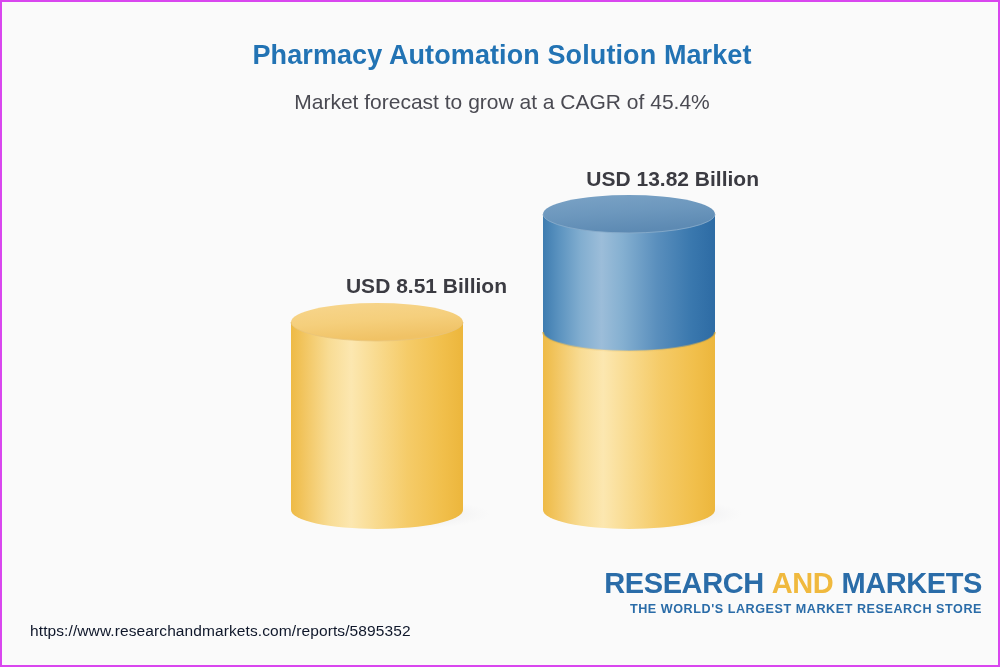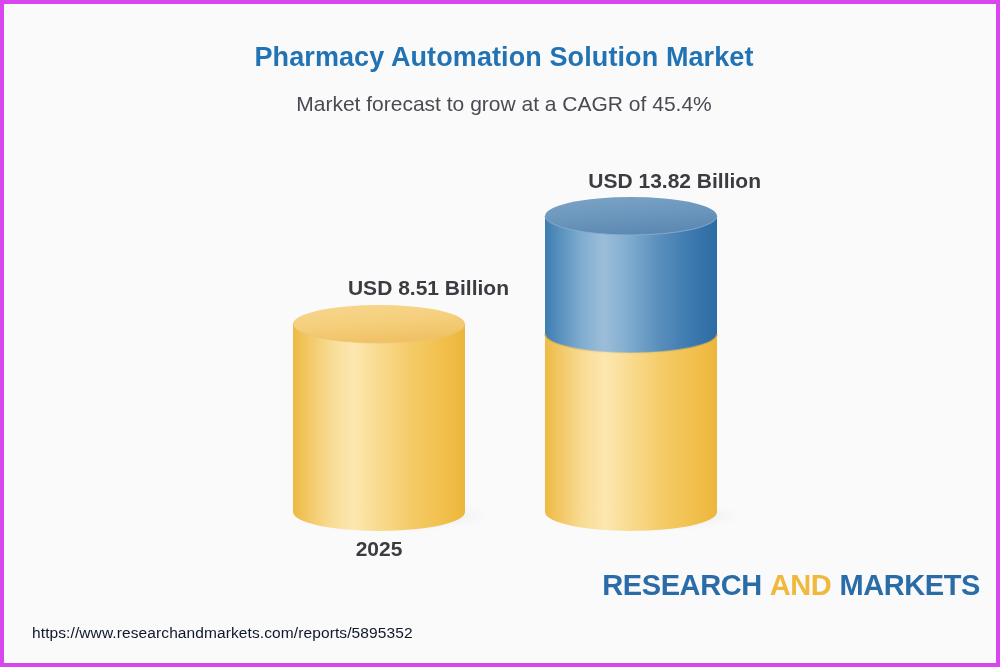--- a/index.html
+++ b/index.html
@@ -10,21 +10,21 @@
   body {
     font-family: "Liberation Sans", sans-serif;
   }
 
   .card {
     position: relative;
     width: 1000px;
     height: 667px;
     box-sizing: border-box;
     background: #fafafa;
-    border: 4px solid #d946ef;
+    border: 2px solid #d946ef;
     overflow: hidden;
   }
 
   
   .chart-title {
     position: absolute;
     top: 38px;
     left: 0;
     width: 1000px;
     text-align: center;
@@ -196,23 +196,23 @@
         <path d="M 541 212 A 86 19 0 0 0 713 212" fill="none" stroke="#8aadcb" stroke-width="1" opacity="0.85"></path>
       </g>
     </svg>
 
     
     <div class="value-label" style="left:245px; top:272px;">USD 8.51 Billion</div>
 
     <div class="value-label" style="left:497px; top:165px;">USD 13.82 Billion</div>
 
     
-    <div class="cat-label" style="left:245px; top:533px;">2025</div>
 
   </div>
 
   <a class="footer-url" href="#" style="text-decoration:none;">https://www.researchandmarkets.com/reports/5895352</a>
 
   <div class="logo">
     <div class="logo-main"><span class="logo-research">RESEARCH</span><span class="logo-and" style="margin:0 8px;">AND</span><span class="logo-markets">MARKETS</span></div>
+    <div class="logo-tagline">THE WORLD'S LARGEST MARKET RESEARCH STORE</div>
   </div>
 
 </div>
 
 </body></html>

